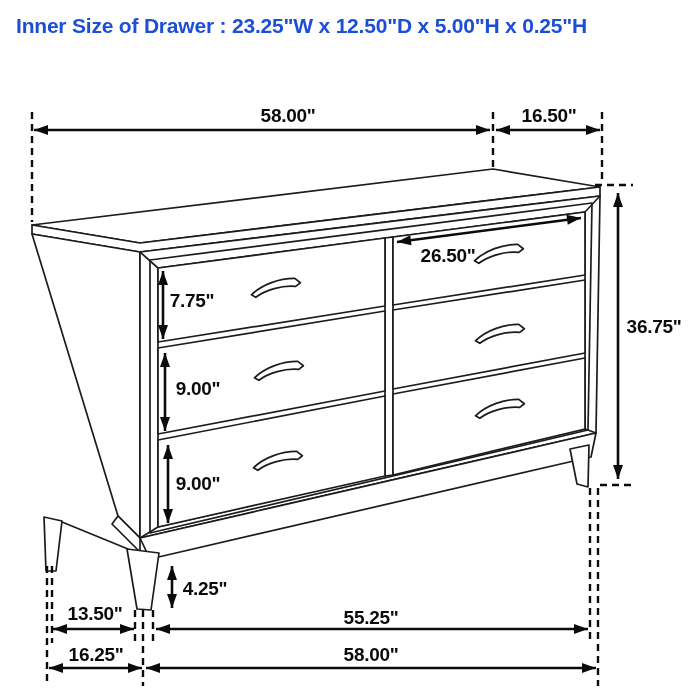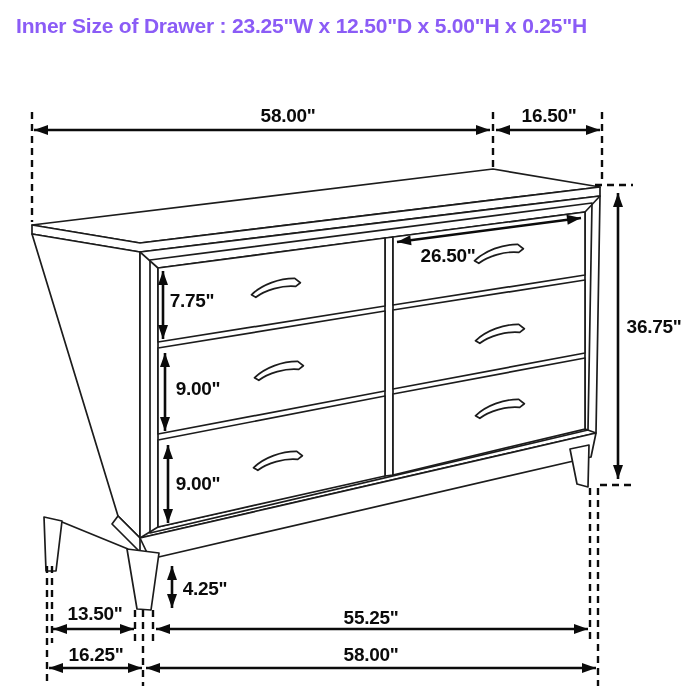--- a/index.html
+++ b/index.html
@@ -7,21 +7,21 @@
     width: 700px; height: 700px;
     background: #ffffff;
     font-family: "Liberation Sans", sans-serif;
     position: relative;
     overflow: hidden;
   }
   .stage { position: absolute; inset: 0; width: 700px; height: 700px; }
   .stage svg { position: absolute; left: 0; top: 0; }
   .title {
     position: absolute; left: 16px; top: 14px;
-    font-size: 21px; font-weight: bold; color: #8b5cf6;
+    font-size: 21px; font-weight: bold; color: #1d4ed8;
     letter-spacing: -0.2px; white-space: nowrap;
   }
   .dim-label {
     position: absolute; transform: translate(-50%, -50%);
     font-size: 19px; font-weight: bold; color: #0b0b0b;
     letter-spacing: -0.3px; white-space: nowrap;
   }
 </style>
 </head>
 <body>

